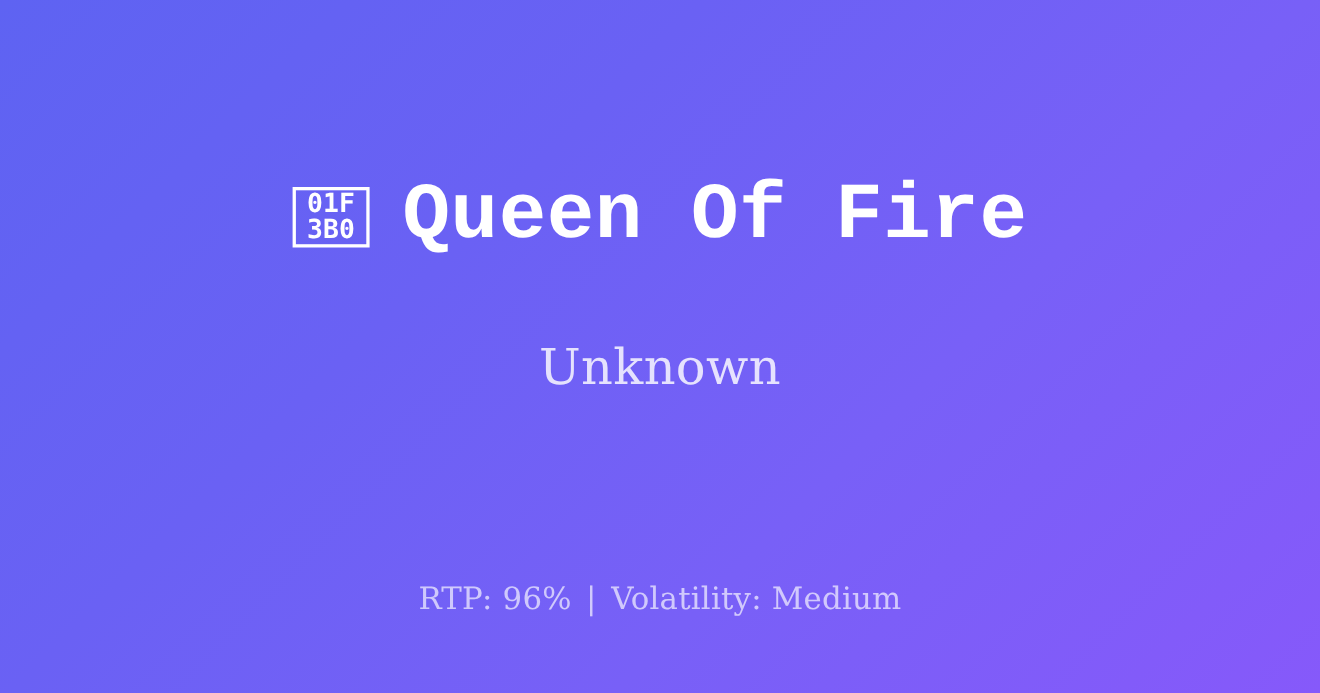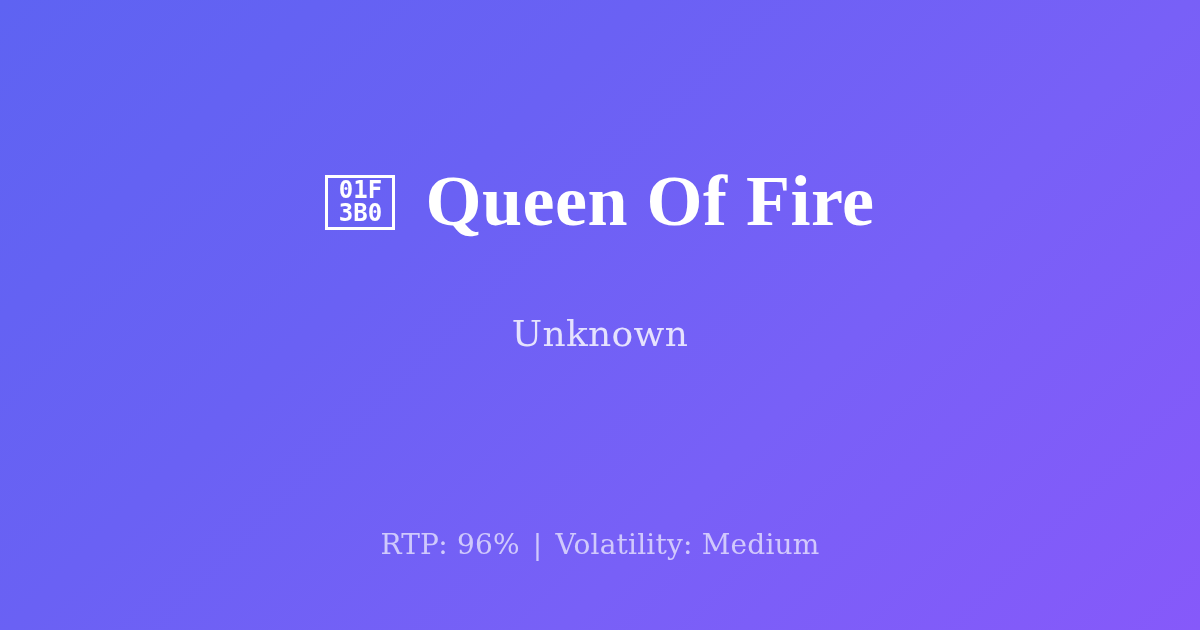--- a/index.html
+++ b/index.html
@@ -64,33 +64,33 @@
   .tofu-row {
     font-family: "DejaVu Sans Mono", "Liberation Mono", monospace;
     font-size: 24px;
     font-weight: 700;
     line-height: 0.98;
     color: #ffffff;
     letter-spacing: 0px;
   }
 
   .game-title {
-    font-family: Liberation Serif, serif;
+    font-family: Liberation Mono, monospace;
     font-size: 72px;
     font-weight: 700;
     color: #ffffff;
     letter-spacing: 0.5px;
     white-space: nowrap;
     line-height: 1.05;
   }
 
   .provider {
     margin-top: 26px;
     font-family: "DejaVu Serif", "Liberation Serif", serif;
-    font-size: 36px;
+    font-size: 45px;
     font-weight: 400;
     color: rgba(255, 255, 255, 0.82);
     letter-spacing: 0.3px;
     white-space: nowrap;
     line-height: 1.1;
   }
 
   
   .meta-line {
     position: absolute;

